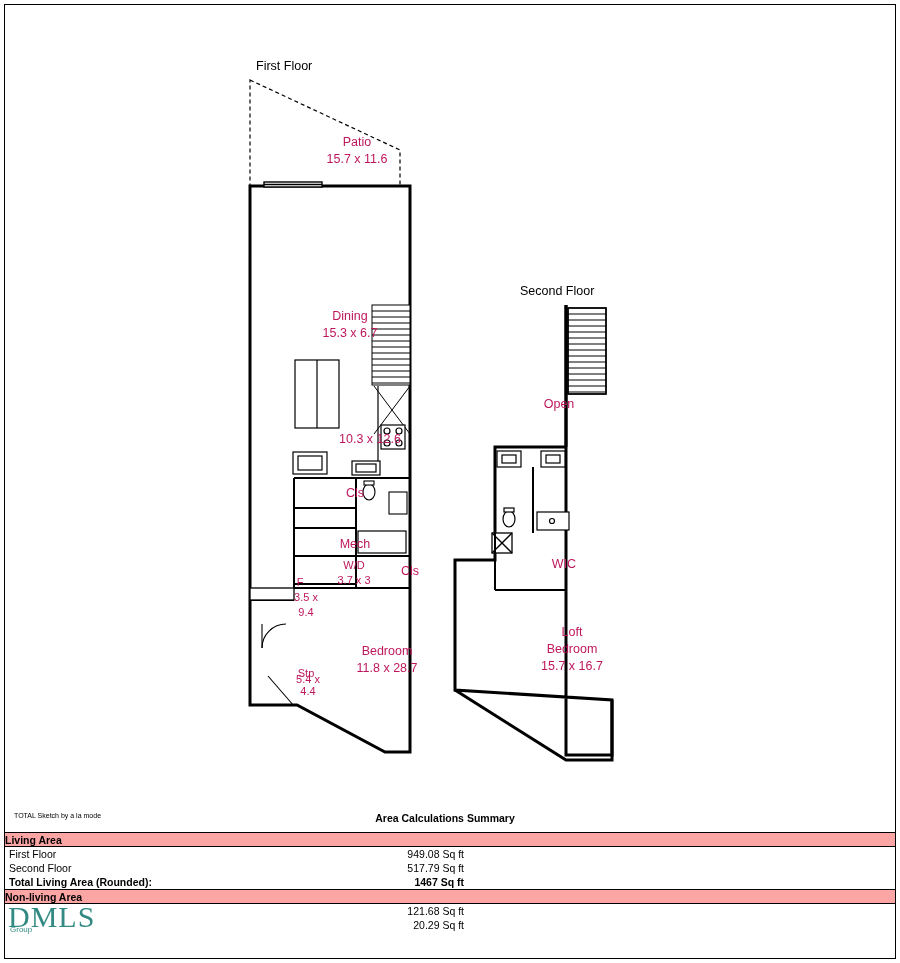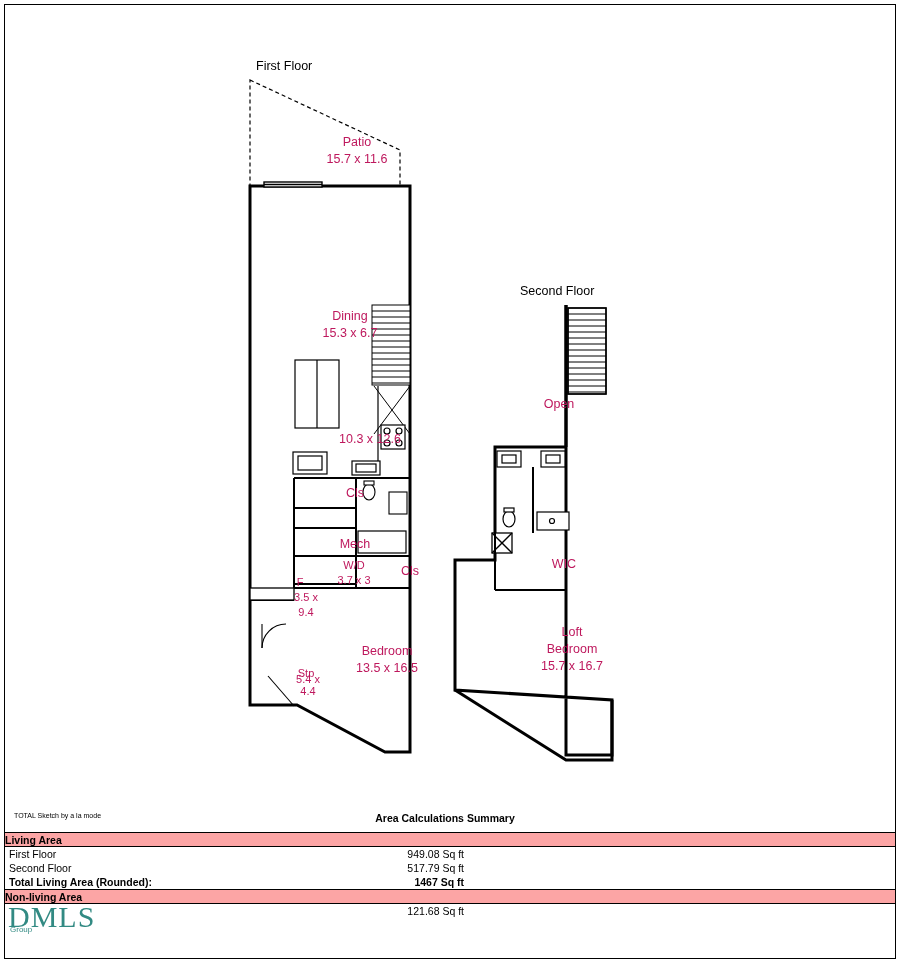--- a/index.html
+++ b/index.html
@@ -304,21 +304,21 @@
   <div class="lbl small" style="left:292px; top:573px; width:60px;">3.7 x 3</div>
 
   <div class="lbl" style="left:348px; top:563px; width:60px;">Cls</div>
 
   <div class="lbl small" style="left:248px; top:575px; width:40px;">F</div>
   <div class="lbl small" style="left:246px; top:590px; width:56px;">3.5 x</div>
   <div class="lbl small" style="left:246px; top:605px; width:56px;">9.4</div>
 
   <div class="lbl" style="left:300px; top:643px; width:110px;">
     <span>Bedroom</span><br>
-    <span>13.5 x 16.5</span>
+    <span>11.8 x 28.7</span>
   </div>
 
   <div class="lbl small" style="left:252px; top:666px; width:44px;">Stp</div>
   <div class="lbl small" style="left:250px; top:672px; width:52px;">5.4 x</div>
   <div class="lbl small" style="left:250px; top:684px; width:52px;">4.4</div>
 
   <div class="lbl" style="left:487px; top:396px; width:80px;">Open</div>
 
   <div class="lbl" style="left:500px; top:556px; width:64px;">WIC</div>
 
@@ -343,19 +343,23 @@
     </div>
     <div class="row total">
       <span class="name">Total Living Area (Rounded):</span>
       <span class="val">1467 Sq ft</span>
     </div>
     <div class="hdr-row">Non-living Area</div>
     <div class="row">
       <span class="name"></span>
       <span class="val">121.68 Sq ft</span>
     </div>
+    <div class="row">
+      <span class="name"></span>
+      <span class="val">20.29 Sq ft</span>
+    </div>
   </div>
 
   <div id="watermark">
     <span>DMLS</span>
     <span class="sub">Group</span>
   </div>
 </div>
 
 </body></html>

